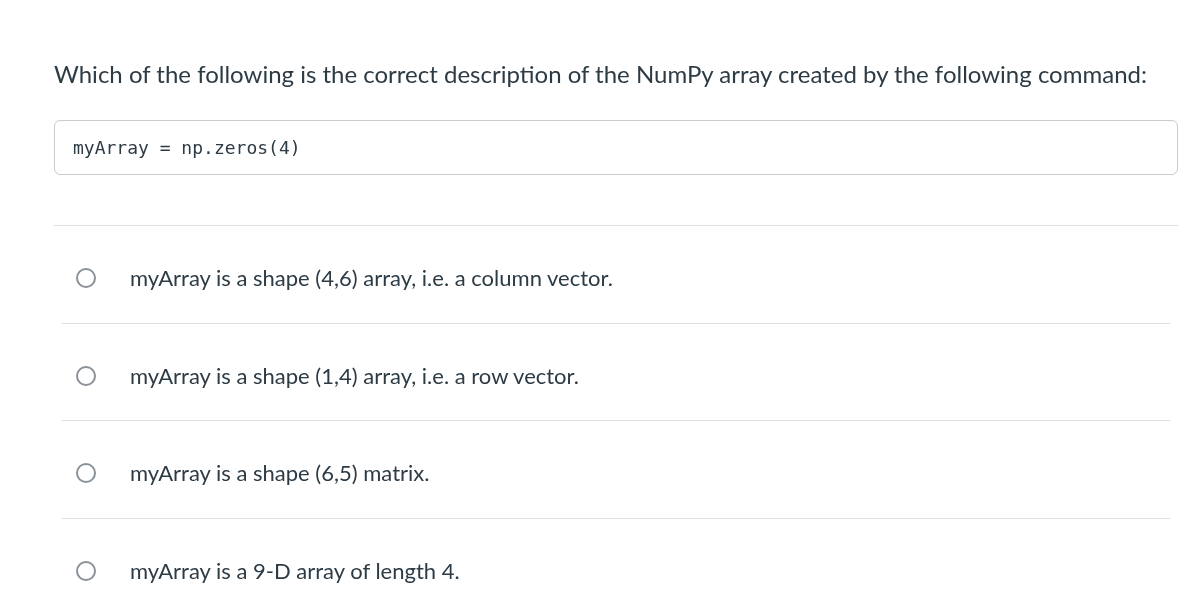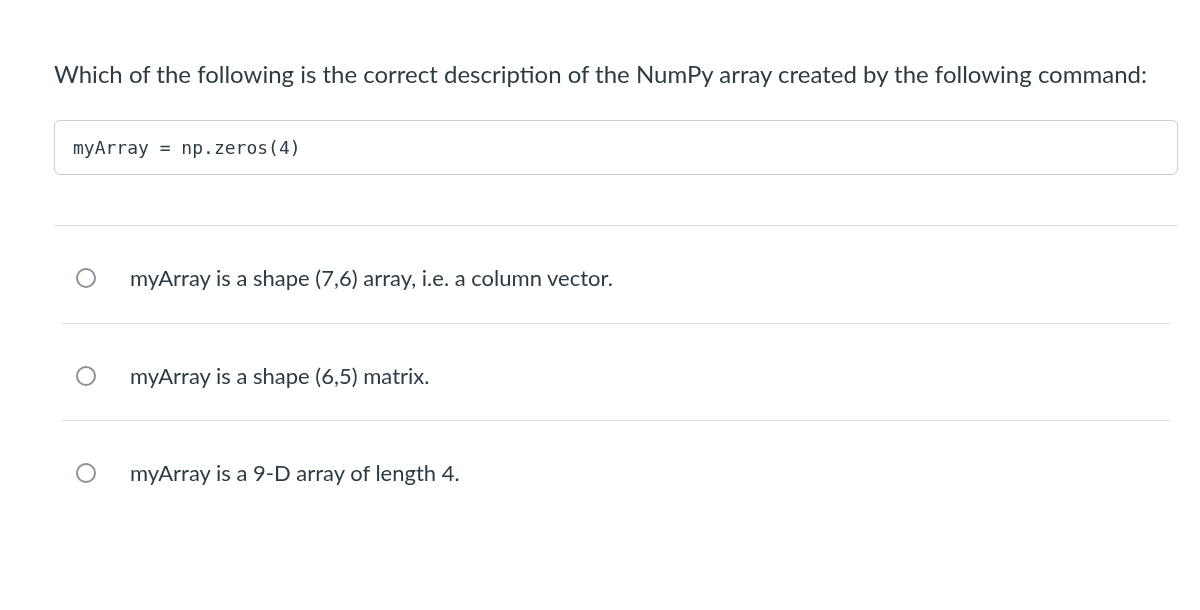--- a/index.html
+++ b/index.html
@@ -61,21 +61,25 @@
 </head>
 <body>
 
 <div class="question-text">Which of the following is the correct description of the NumPy array created by the following command:</div>
 
 <div class="code-block">myArray = np.zeros(4)</div>
 
 <div class="options">
   <div class="option">
     <div class="radio"></div>
-    <div class="option-label">myArray is a shape (7,6) array, i.e. a column vector.</div>
+    <div class="option-label">myArray is a shape (4,6) array, i.e. a column vector.</div>
+  </div>
+  <div class="option">
+    <div class="radio"></div>
+    <div class="option-label">myArray is a shape (1,4) array, i.e. a row vector.</div>
   </div>
   <div class="option">
     <div class="radio"></div>
     <div class="option-label">myArray is a shape (6,5) matrix.</div>
   </div>
   <div class="option">
     <div class="radio"></div>
     <div class="option-label">myArray is a 9-D array of length 4.</div>
   </div>
 </div>

